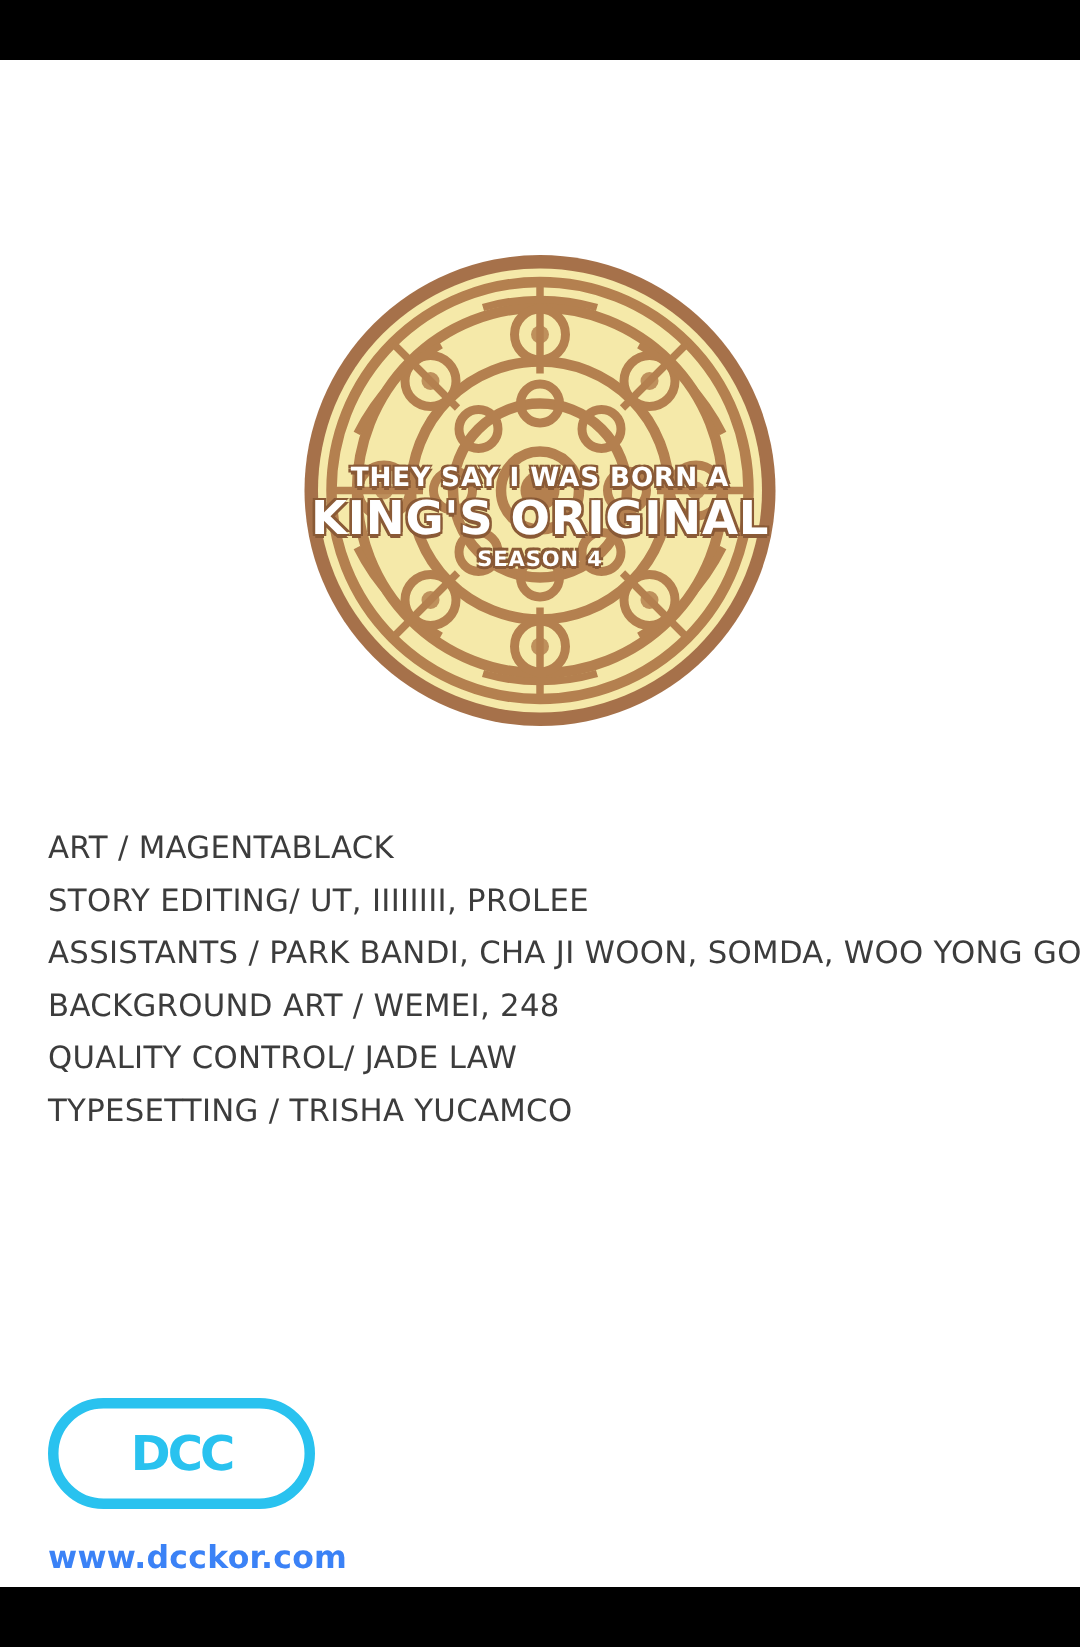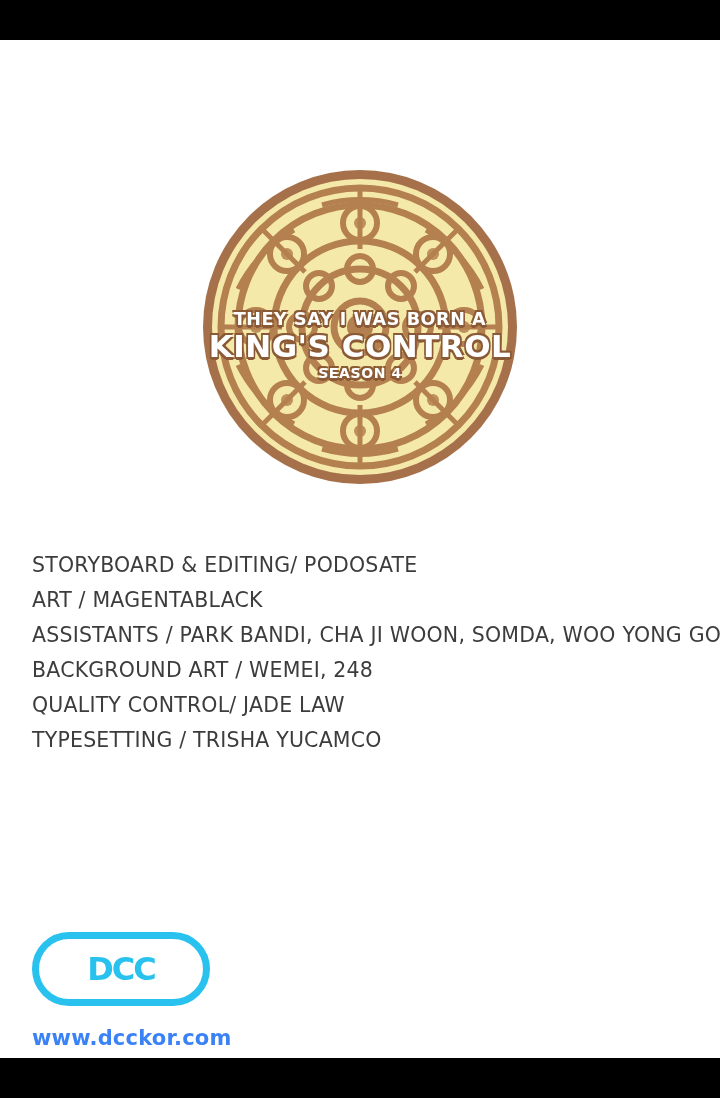--- a/index.html
+++ b/index.html
@@ -228,28 +228,28 @@
             <circle cx="148" cy="252" r="6"></circle>
             <circle cx="75" cy="221" r="6"></circle>
             <circle cx="44" cy="148" r="6"></circle>
             <circle cx="75" cy="75" r="6"></circle>
           </g>
         </svg>
       </div>
 
       <div class="emblem-title">
         <span class="line1">THEY SAY I WAS BORN A</span>
-        <span class="line2">KING'S CONTROL</span>
+        <span class="line2">KING'S ORIGINAL</span>
         <span class="line3">SEASON 4</span>
       </div>
     </div>
 
     <div class="credits">
-      <div class="credit-line">STORYBOARD &amp; EDITING/ PODOSATE</div>
       <div class="credit-line">ART / MAGENTABLACK</div>
+      <div class="credit-line">STORY EDITING/ UT, IIIIIIII, PROLEE</div>
       <div class="credit-line">ASSISTANTS / PARK BANDI, CHA JI WOON, SOMDA, WOO YONG GOK</div>
       <div class="credit-line">BACKGROUND ART / WEMEI, 248</div>
       <div class="credit-line">QUALITY CONTROL/ JADE LAW</div>
       <div class="credit-line">TYPESETTING / TRISHA YUCAMCO</div>
     </div>
 
     <div class="logo-wrap">
       <div class="logo-box">
         <div class="logo-text">DCC</div>
       </div>

